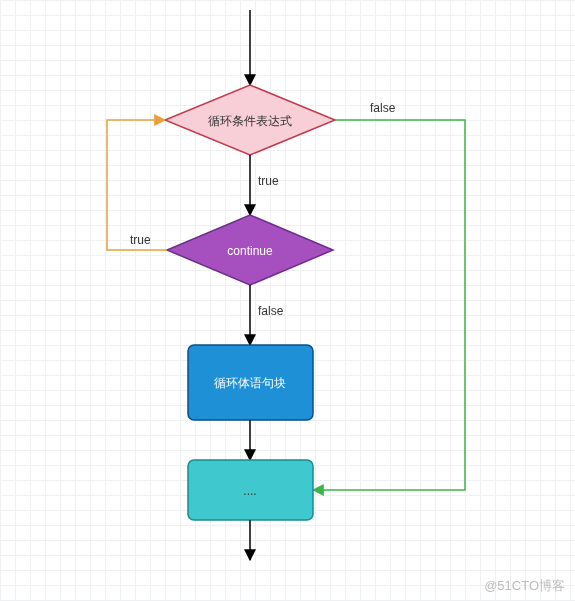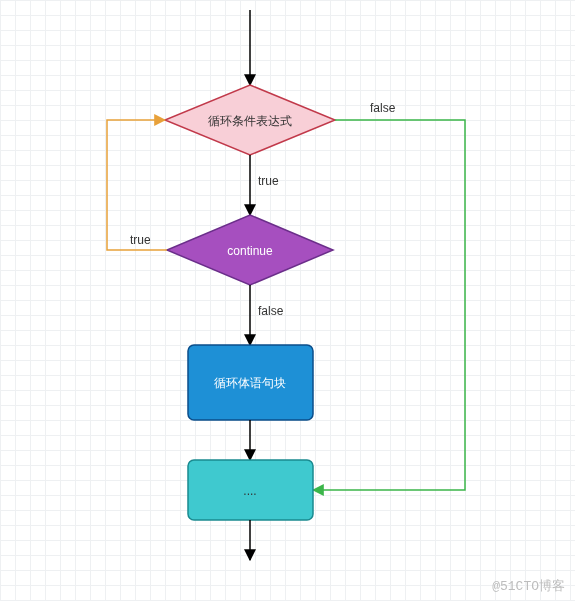--- a/index.html
+++ b/index.html
@@ -14,21 +14,21 @@
     background-size: 15px 15px;
     font-family: Arial, "Microsoft YaHei", sans-serif;
   }
   svg { position: absolute; top: 0; left: 0; }
   .watermark {
     position: absolute;
     bottom: 6px;
     right: 10px;
     font-size: 13px;
     color: #bdbdbd;
-    font-family: Liberation Mono, monospace;
+    font-family: Liberation Sans, sans-serif;
     text-align: right;
   }
 </style>
 </head>
 <body>
 
 <svg width="575" height="601">
   <defs>
     <marker id="arrow-black" viewBox="0 0 10 10" refX="9" refY="5" markerWidth="8" markerHeight="8" orient="auto-start-reverse">
       <path d="M 0 0 L 10 5 L 0 10 z" fill="#000"></path>

